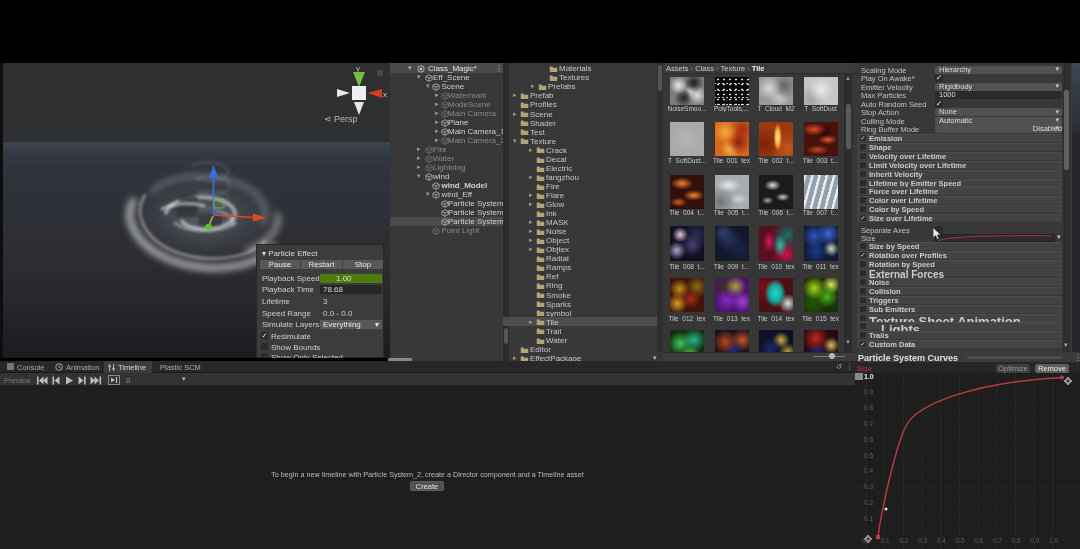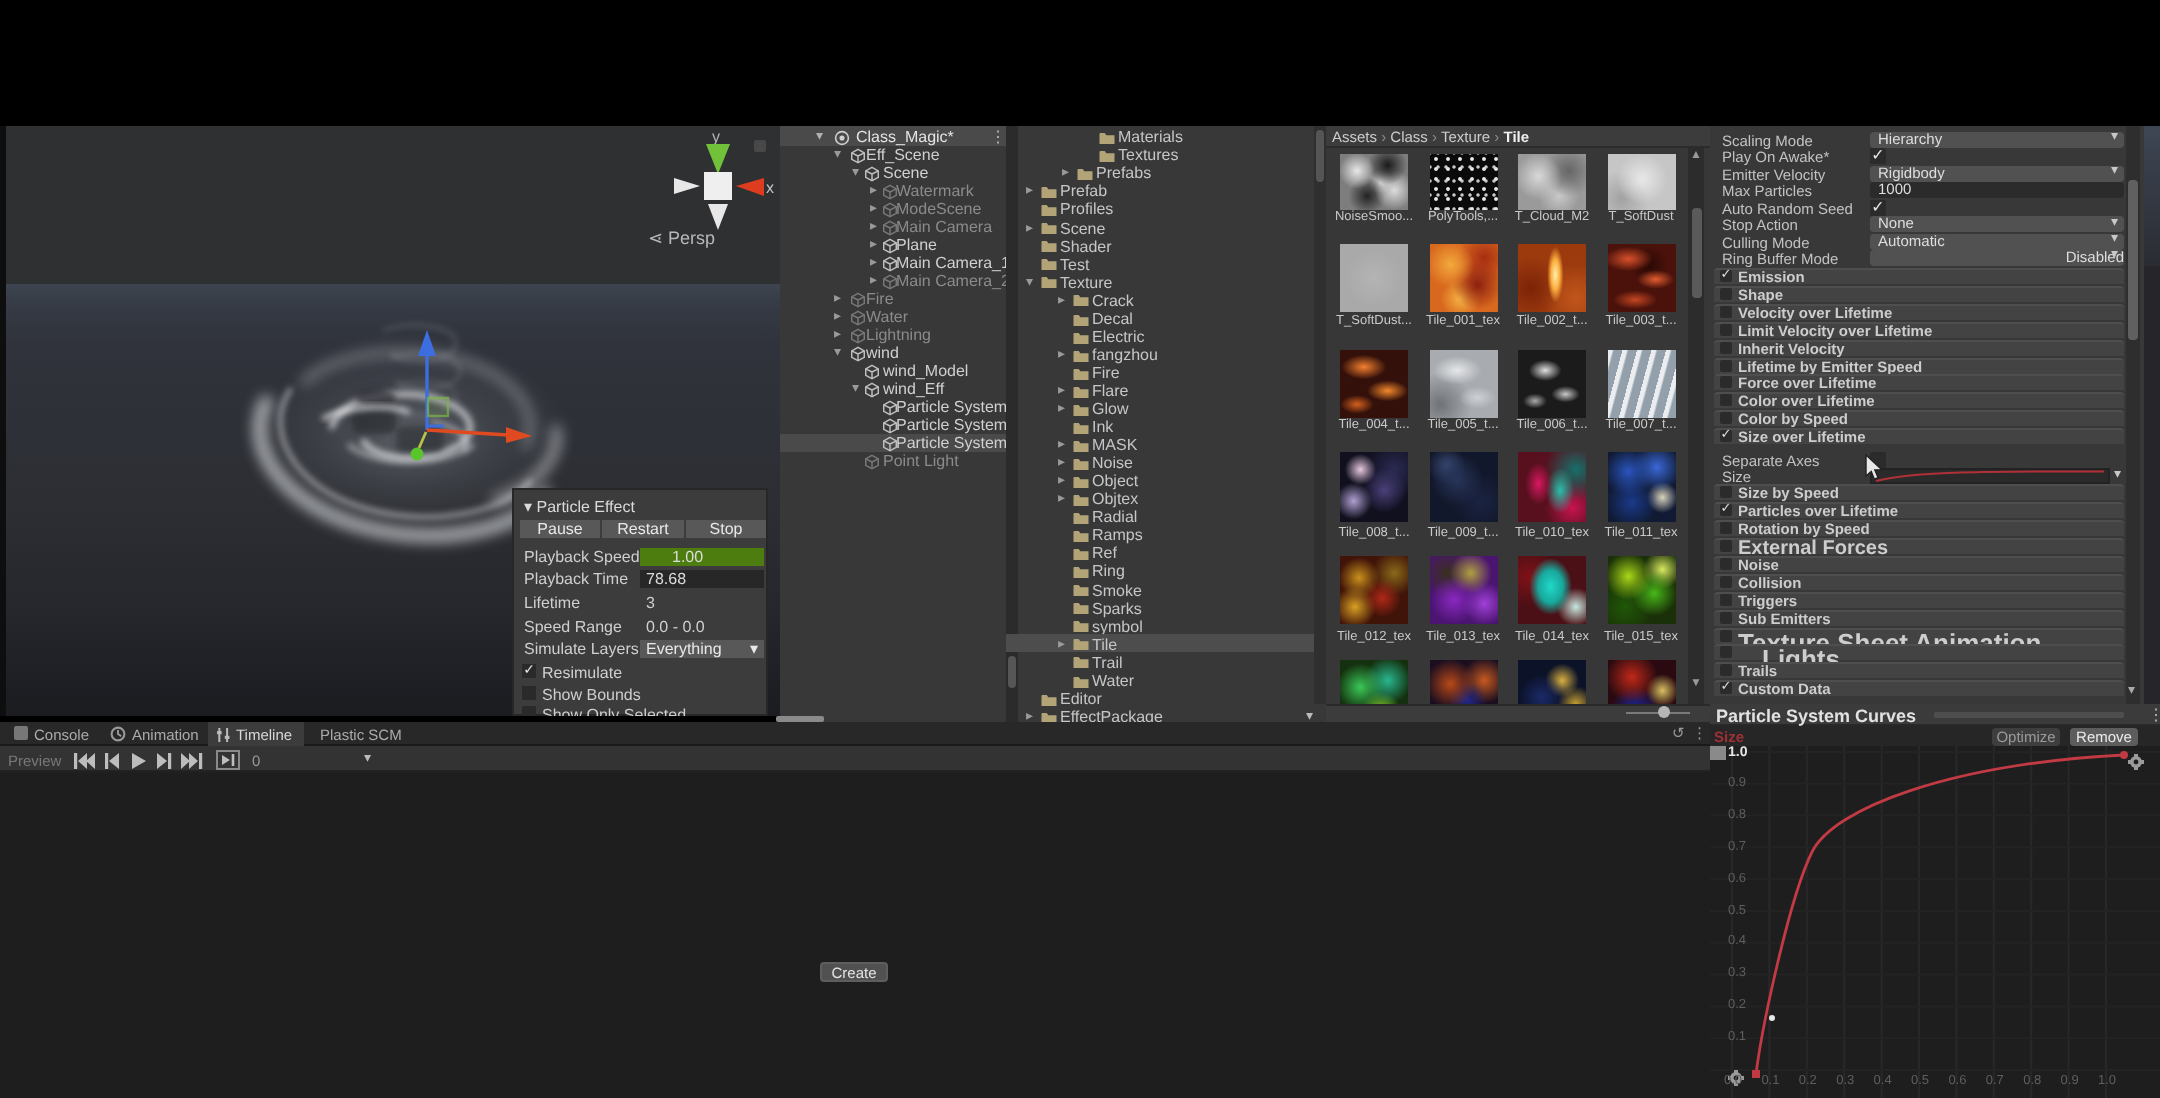--- a/index.html
+++ b/index.html
@@ -182,21 +182,21 @@
   <div class="row" style="left:27px;top:109.0px;color:#9a9a9a;font-size:7px;">▾</div>
   <svg class="abs" style="left:35px;top:109.5px;" width="8" height="8" viewBox="0 0 12 12">
       <path d="M6,1 L10.7,3.7 L10.7,8.5 L6,11 L1.3,8.5 L1.3,3.7 Z" fill="none" stroke="#c0c0c0" stroke-width="1.1"></path>
       <path d="M6,6 L6,11 M6,6 L1.3,3.7 M6,6 L10.7,3.7" stroke="#c0c0c0" stroke-width="1.1" fill="none"></path>
     </svg>
   <div class="row" style="left:43px;top:109.0px;color:#d0d0d0;">wind</div>
   <svg class="abs" style="left:42px;top:118.5px;" width="8" height="8" viewBox="0 0 12 12">
       <path d="M6,1 L10.7,3.7 L10.7,8.5 L6,11 L1.3,8.5 L1.3,3.7 Z" fill="none" stroke="#c0c0c0" stroke-width="1.1"></path>
       <path d="M6,6 L6,11 M6,6 L1.3,3.7 M6,6 L10.7,3.7" stroke="#c0c0c0" stroke-width="1.1" fill="none"></path>
     </svg>
-  <div class="row" style="left:51.5px;top:118.0px;color:#d0d0d0;">wind_Model</div>
+  <div class="row" style="left:51.5px;top:118.0px;color:#d0d0d0;font-weight:bold;">wind_Model</div>
   <div class="row" style="left:36px;top:127.0px;color:#9a9a9a;font-size:7px;">▾</div>
   <svg class="abs" style="left:42px;top:127.5px;" width="8" height="8" viewBox="0 0 12 12">
       <path d="M6,1 L10.7,3.7 L10.7,8.5 L6,11 L1.3,8.5 L1.3,3.7 Z" fill="none" stroke="#c0c0c0" stroke-width="1.1"></path>
       <path d="M6,6 L6,11 M6,6 L1.3,3.7 M6,6 L10.7,3.7" stroke="#c0c0c0" stroke-width="1.1" fill="none"></path>
     </svg>
   <div class="row" style="left:51.5px;top:127.0px;color:#d0d0d0;">wind_Eff</div>
   <svg class="abs" style="left:51px;top:136.5px;" width="8" height="8" viewBox="0 0 12 12">
       <path d="M6,1 L10.7,3.7 L10.7,8.5 L6,11 L1.3,8.5 L1.3,3.7 Z" fill="none" stroke="#c0c0c0" stroke-width="1.1"></path>
       <path d="M6,6 L6,11 M6,6 L1.3,3.7 M6,6 L10.7,3.7" stroke="#c0c0c0" stroke-width="1.1" fill="none"></path>
     </svg>
@@ -486,21 +486,21 @@
     </div>
   <div class="row" style="left:202px;top:170px;font-size:7px;color:#c8c8c8;">▾</div>
   <svg class="abs" style="left:77px;top:164px;" width="10" height="14" viewBox="0 0 10 14">
       <path d="M1,0.5 L1,11 L3.6,8.7 L5.2,12.6 L7.0,11.8 L5.4,8.0 L8.8,7.8 Z" fill="#e8e8e8" stroke="#222" stroke-width="0.7"></path>
     </svg>
   <div class="abs" style="left:2px;top:179.3px;width:205px;height:8px;background:#434343;border-radius:2px 2px 0 0;border-top:1px solid #4e4e4e;"></div>
   <div class="abs" style="left:5px;top:180.3px;width:6px;height:6px;background:#2b2b2b;border-radius:1px;color:#e0e0e0;font-size:6.5px;line-height:6px;text-align:center;"></div>
   <div class="row" style="left:14px;top:179.3px;font-size:7.5px;color:#cdcdcd;font-weight:bold;">Size by Speed</div>
   <div class="abs" style="left:2px;top:188.2px;width:205px;height:8px;background:#434343;border-radius:2px 2px 0 0;border-top:1px solid #4e4e4e;"></div>
   <div class="abs" style="left:5px;top:189.2px;width:6px;height:6px;background:#2b2b2b;border-radius:1px;color:#e0e0e0;font-size:6.5px;line-height:6px;text-align:center;">✓</div>
-  <div class="row" style="left:14px;top:188.2px;font-size:7.5px;color:#cdcdcd;font-weight:bold;">Particles over Lifetime</div>
+  <div class="row" style="left:14px;top:188.2px;font-size:7.5px;color:#cdcdcd;font-weight:bold;">Rotation over Profiles</div>
   <div class="abs" style="left:2px;top:197.1px;width:205px;height:8px;background:#434343;border-radius:2px 2px 0 0;border-top:1px solid #4e4e4e;"></div>
   <div class="abs" style="left:5px;top:198.1px;width:6px;height:6px;background:#2b2b2b;border-radius:1px;color:#e0e0e0;font-size:6.5px;line-height:6px;text-align:center;"></div>
   <div class="row" style="left:14px;top:197.1px;font-size:7.5px;color:#cdcdcd;font-weight:bold;">Rotation by Speed</div>
   <div class="abs" style="left:2px;top:206.0px;width:205px;height:8px;background:#434343;border-radius:2px 2px 0 0;border-top:1px solid #4e4e4e;"></div>
   <div class="abs" style="left:5px;top:207.0px;width:6px;height:6px;background:#2b2b2b;border-radius:1px;color:#e0e0e0;font-size:6.5px;line-height:6px;text-align:center;"></div>
   <div class="row" style="left:14px;top:206.0px;font-size:10px;color:#cdcdcd;font-weight:bold;">External Forces</div>
   <div class="abs" style="left:2px;top:214.9px;width:205px;height:8px;background:#434343;border-radius:2px 2px 0 0;border-top:1px solid #4e4e4e;"></div>
   <div class="abs" style="left:5px;top:215.9px;width:6px;height:6px;background:#2b2b2b;border-radius:1px;color:#e0e0e0;font-size:6.5px;line-height:6px;text-align:center;"></div>
   <div class="row" style="left:14px;top:214.9px;font-size:7.5px;color:#cdcdcd;font-weight:bold;">Noise</div>
   <div class="abs" style="left:2px;top:223.8px;width:205px;height:8px;background:#434343;border-radius:2px 2px 0 0;border-top:1px solid #4e4e4e;"></div>
@@ -650,16 +650,17 @@
       <rect x="9.5" y="0.5" width="1.6" height="8" fill="#bdbdbd"></rect>
     </svg>
   <svg class="abs" style="left:108px;top:14px;" width="12" height="10" viewBox="0 0 12 10">
       <rect x="0.5" y="0.5" width="11" height="9" fill="none" stroke="#8a8a8a"></rect>
       <path d="M3,2.5 L7,5 L3,7.5 Z" fill="#bdbdbd"></path>
       <line x1="8.5" y1="2" x2="8.5" y2="8" stroke="#bdbdbd" stroke-width="1.3"></line>
     </svg>
   <div class="row" style="left:126px;top:14.5px;font-size:7.5px;color:#9a9a9a;">0</div>
   <div class="row" style="left:182px;top:14px;font-size:7px;color:#bbb;">▾</div>
   <div class="abs" style="left:0;top:25px;width:855px;height:163px;background:#1e1e1e;"></div>
+  <div class="abs" style="left:0;top:109px;width:855px;text-align:center;font-size:7.2px;color:#bdbdbd;">To begin a new timeline with Particle System_2, create a Director component and a Timeline asset</div>
   <div class="abs" style="left:410px;top:119.5px;width:34px;height:10px;background:#515151;border:1px solid #5e5e5e;border-radius:2px;font-size:7.5px;color:#e4e4e4;text-align:center;line-height:9px;">Create</div>
 </div>
 
 <div class="abs" style="left:388px;top:358px;width:24px;height:3px;background:#8a8a8a;border-radius:1px;"></div>
 
 </body></html>

